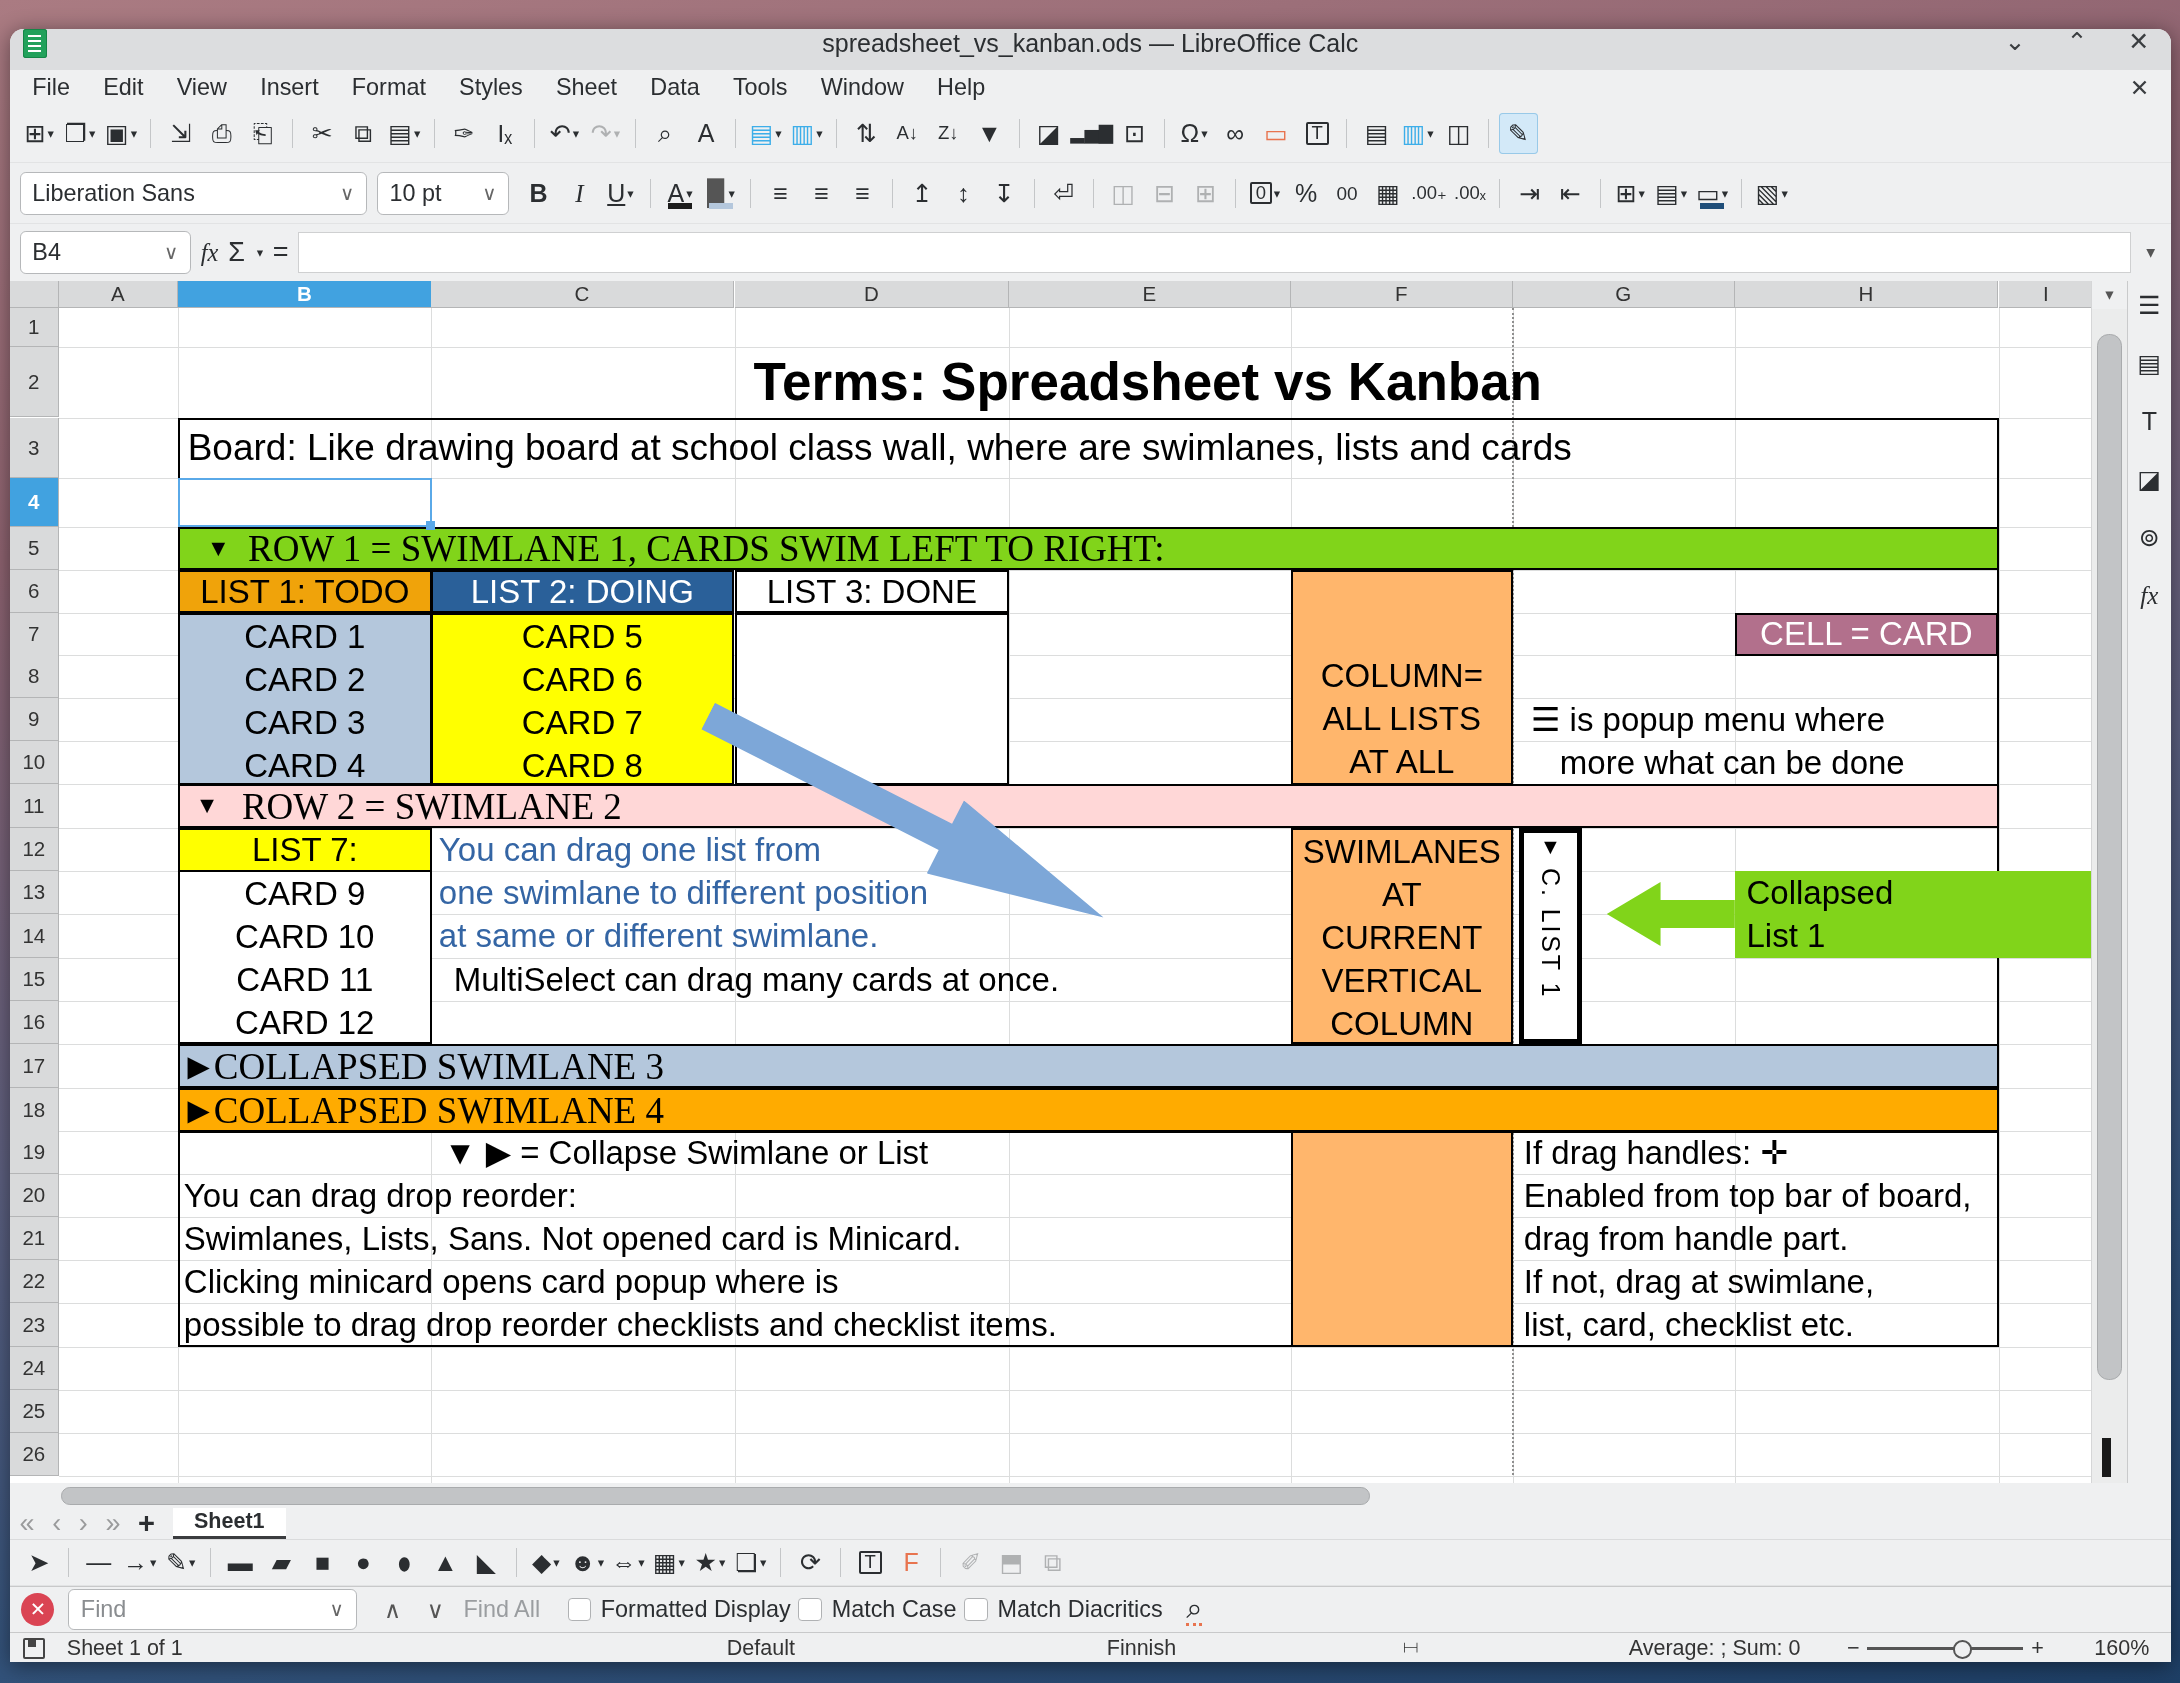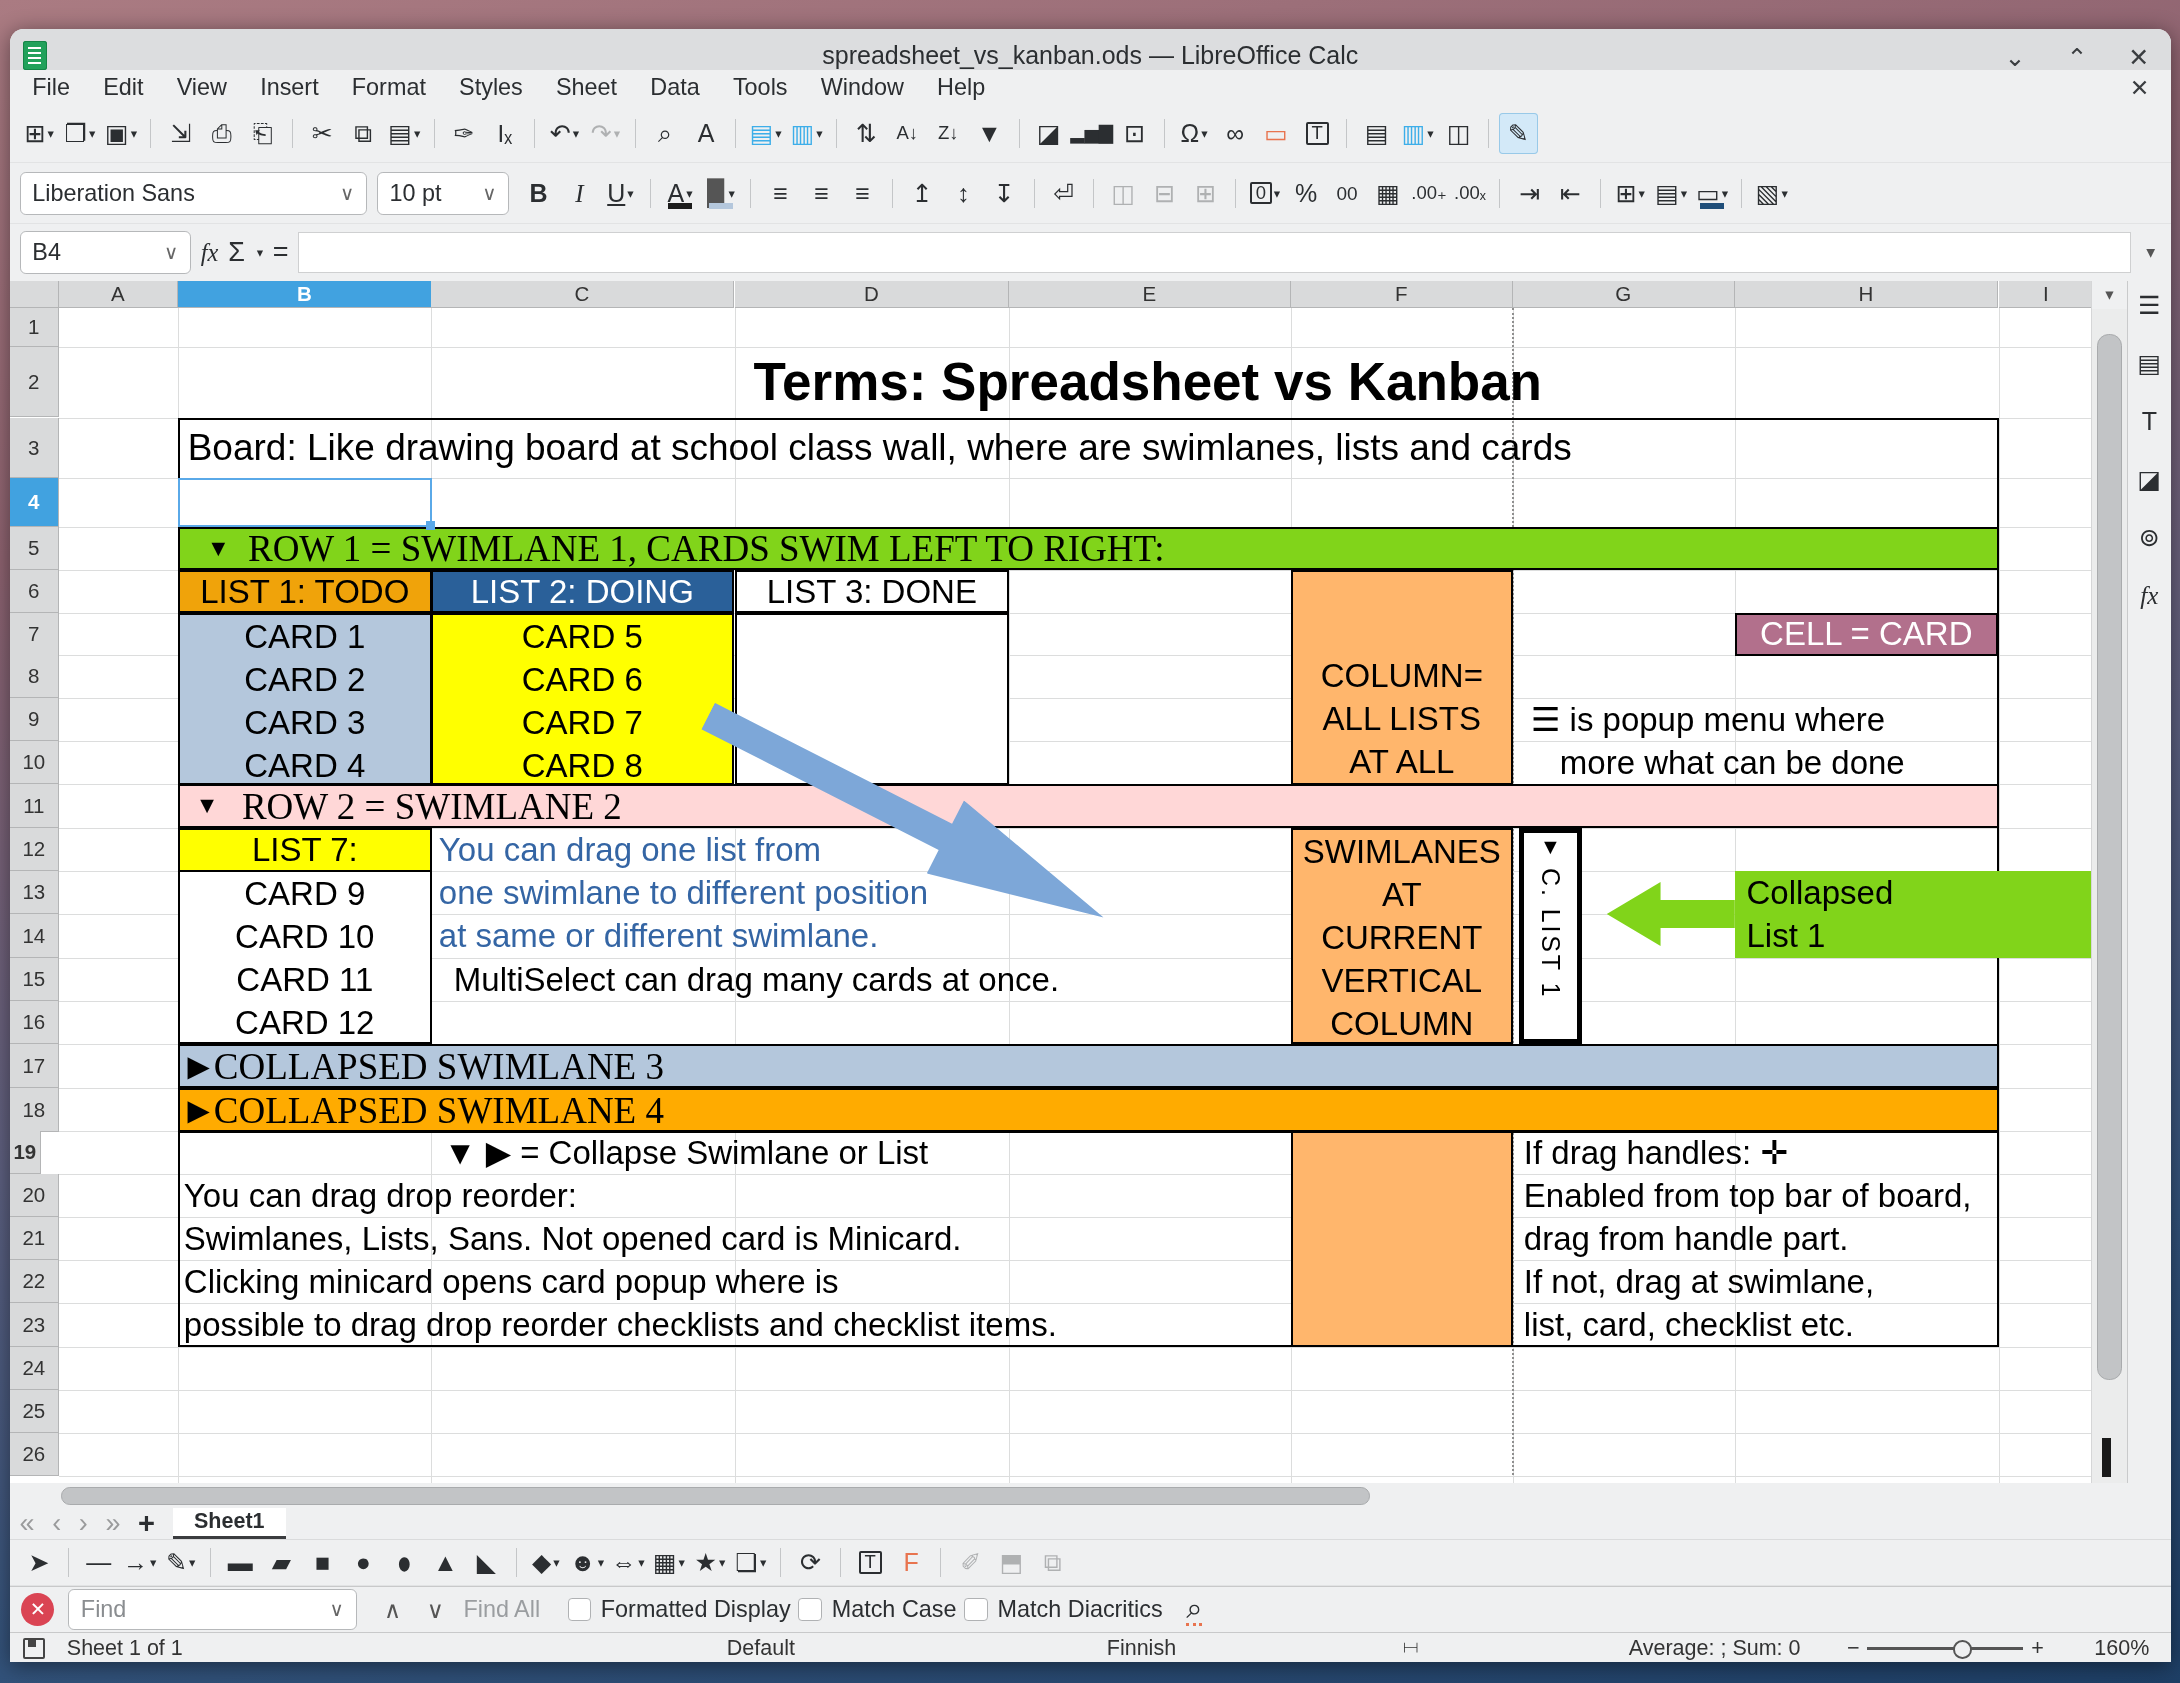--- a/index.html
+++ b/index.html
@@ -1,21 +1,21 @@
 <!DOCTYPE html>
 <html><head>
 <meta charset="utf-8">
 <style>
   html,body{margin:0;padding:0;width:2181px;height:1683px;overflow:hidden;
     font-family:"Liberation Sans","DejaVu Sans",sans-serif;
     background:linear-gradient(168deg,#aa7b82 0%,#8e6370 26%,#5c5f7f 55%,#32527a 78%,#1e3f66 100%);}
   .window{position:absolute;left:9.8px;top:29px;width:2161px;height:1633px;background:#eff0f1;
     border-radius:13.7px 13.7px 0 0;box-shadow:0 3.9px 21.5px rgba(0,0,0,.45);display:flex;flex-direction:column;overflow:hidden;}
   
-  .titlebar{height:41px;background:#dcdddf;display:flex;align-items:flex-end;position:relative;flex:0 0 auto;}
+  .titlebar{height:41px;background:#dcdddf;display:flex;align-items:flex-start;position:relative;flex:0 0 auto;}
   .app-icon{position:absolute;left:13.7px;width:23.4px;height:29px;background:#22a15b;border-radius:2.9px;
     box-shadow:inset 0 0 0 1px #158547;}
   .app-icon::after{content:"";position:absolute;left:4.9px;top:5.9px;width:12.7px;height:17.6px;
     background:repeating-linear-gradient(#fff,#fff 2px,transparent 2px,transparent 4.9px);}
   .title{flex:1;text-align:center;font-size:25px;color:#2b2e31;}
   .winbtns{position:absolute;right:21.5px;display:flex;gap:41px;font-size:25px;color:#3a3d40;}
   .winbtn{cursor:default;line-height:1;}
   
   .menubar{height:35px;display:flex;align-items:center;padding:0 5.9px;font-size:23.4px;color:#2b2e31;flex:0 0 auto;}
   .menu-item{padding:0 16.6px;}
@@ -554,21 +554,21 @@
         <div class="rh" style="left: 0px; top: 417px; width: 49px; height: 43px;">9</div>
         <div class="rh" style="left: 0px; top: 460px; width: 49px; height: 43px;">10</div>
         <div class="rh" style="left: 0px; top: 503px; width: 49px; height: 44px;">11</div>
         <div class="rh" style="left: 0px; top: 547px; width: 49px; height: 43px;">12</div>
         <div class="rh" style="left: 0px; top: 590px; width: 49px; height: 43px;">13</div>
         <div class="rh" style="left: 0px; top: 633px; width: 49px; height: 44px;">14</div>
         <div class="rh" style="left: 0px; top: 677px; width: 49px; height: 43px;">15</div>
         <div class="rh" style="left: 0px; top: 720px; width: 49px; height: 43px;">16</div>
         <div class="rh" style="left: 0px; top: 763px; width: 49px; height: 44px; text-align: center;">17</div>
         <div class="rh" style="left: 0px; top: 807px; width: 49px; height: 44px;">18</div>
-        <div class="rh" style="left: 0px; top: 850px; width: 31px; height: 43px; font-weight: bold;">19</div>
+        <div class="rh" style="left: 0px; top: 850px; width: 49px; height: 43px;">19</div>
         <div class="rh" style="left: 0px; top: 893px; width: 49px; height: 43px;">20</div>
         <div class="rh" style="left: 0px; top: 936px; width: 49px; height: 43px;">21</div>
         <div class="rh" style="left: 0px; top: 979px; width: 49px; height: 43px;">22</div>
         <div class="rh" style="left: 0px; top: 1022px; width: 49px; height: 44px;">23</div>
         <div class="rh" style="left: 0px; top: 1066px; width: 49px; height: 43px;">24</div>
         <div class="rh" style="left: 0px; top: 1109px; width: 49px; height: 43px;">25</div>
         <div class="rh" style="left: 0px; top: 1152px; width: 49px; height: 43px;">26</div>
       </div>
 
     <div class="vscroll">

